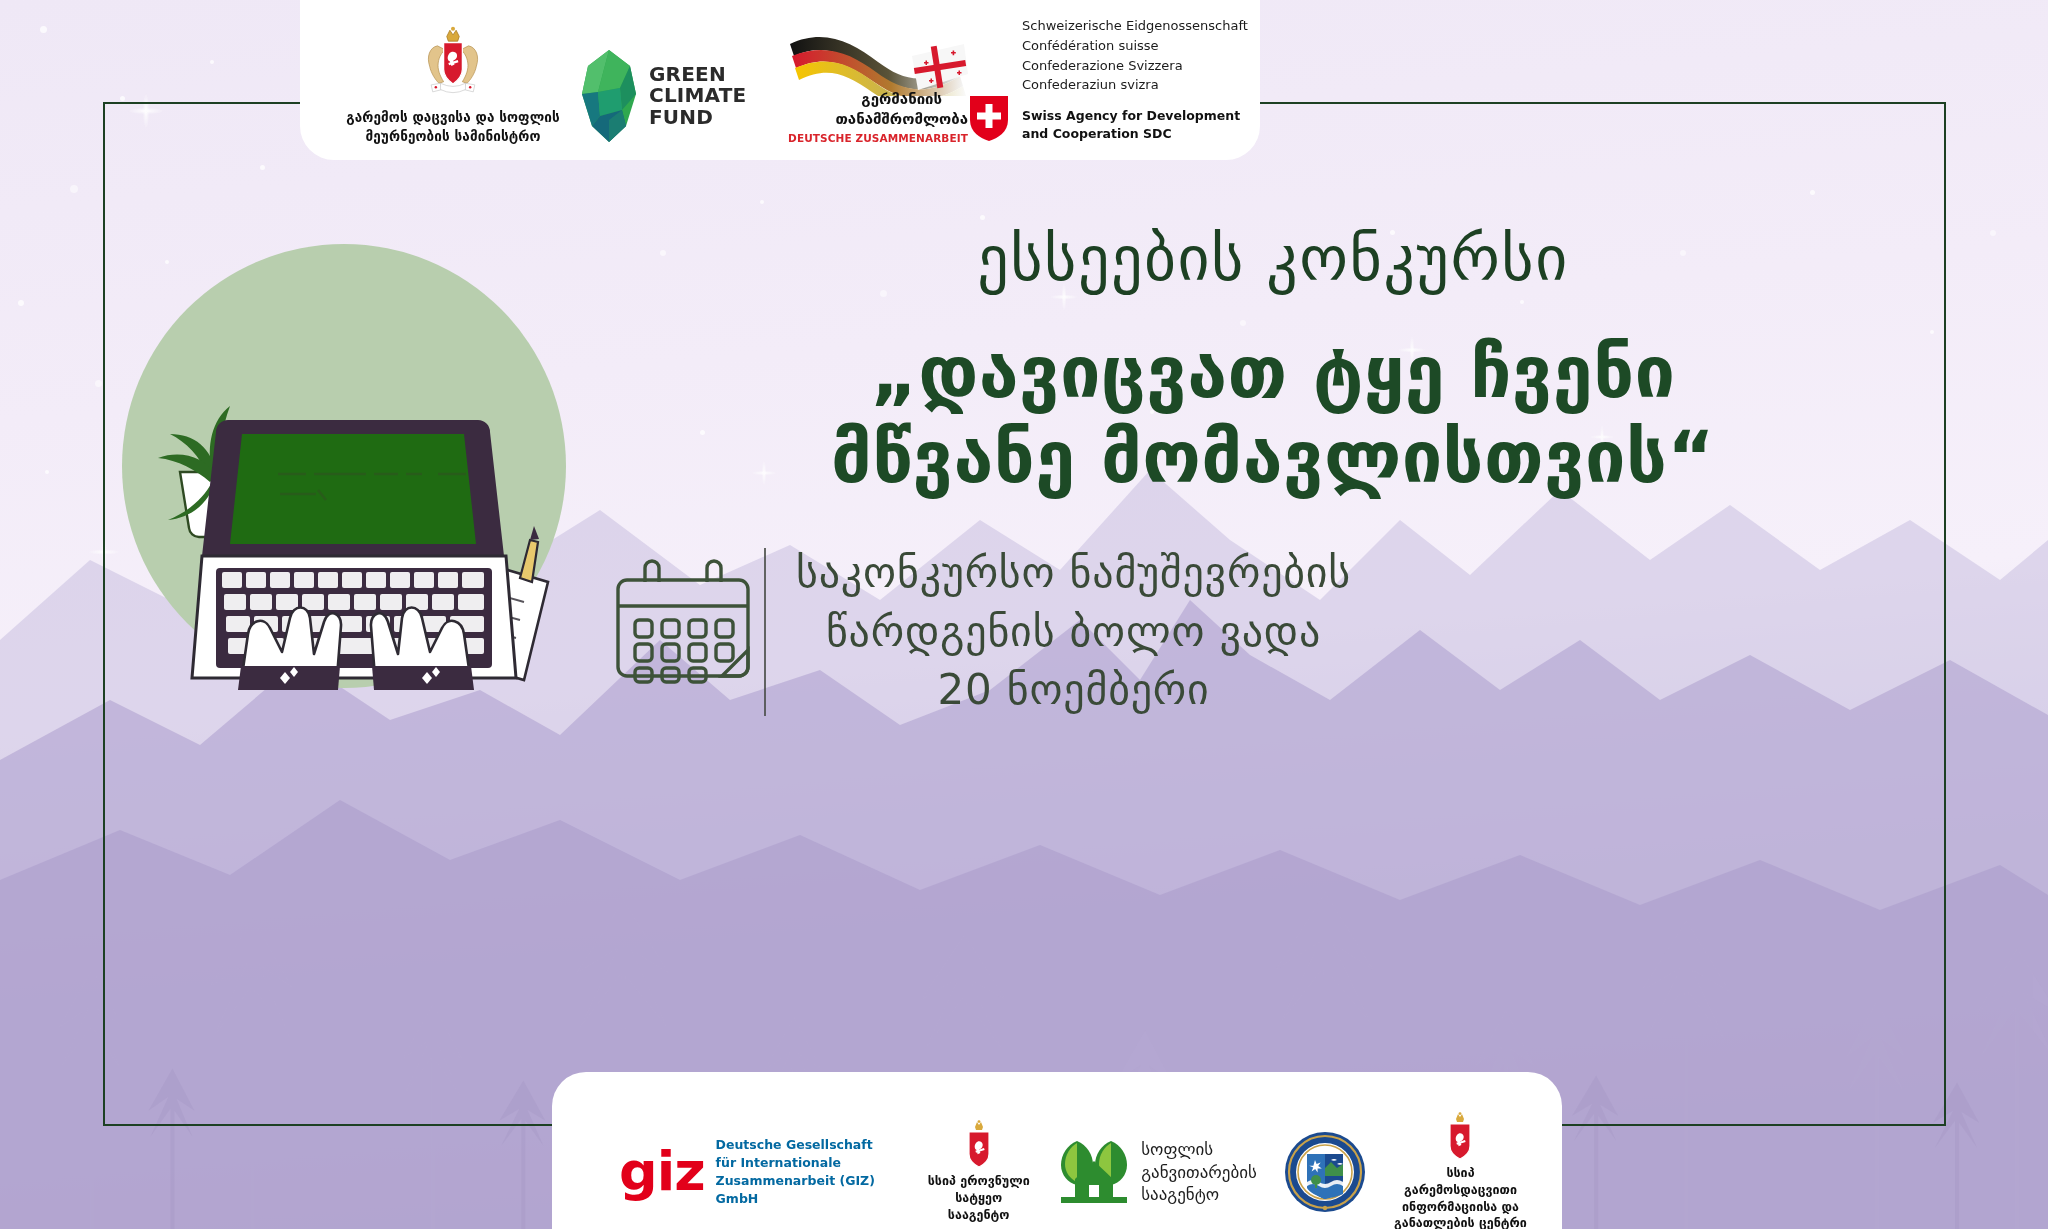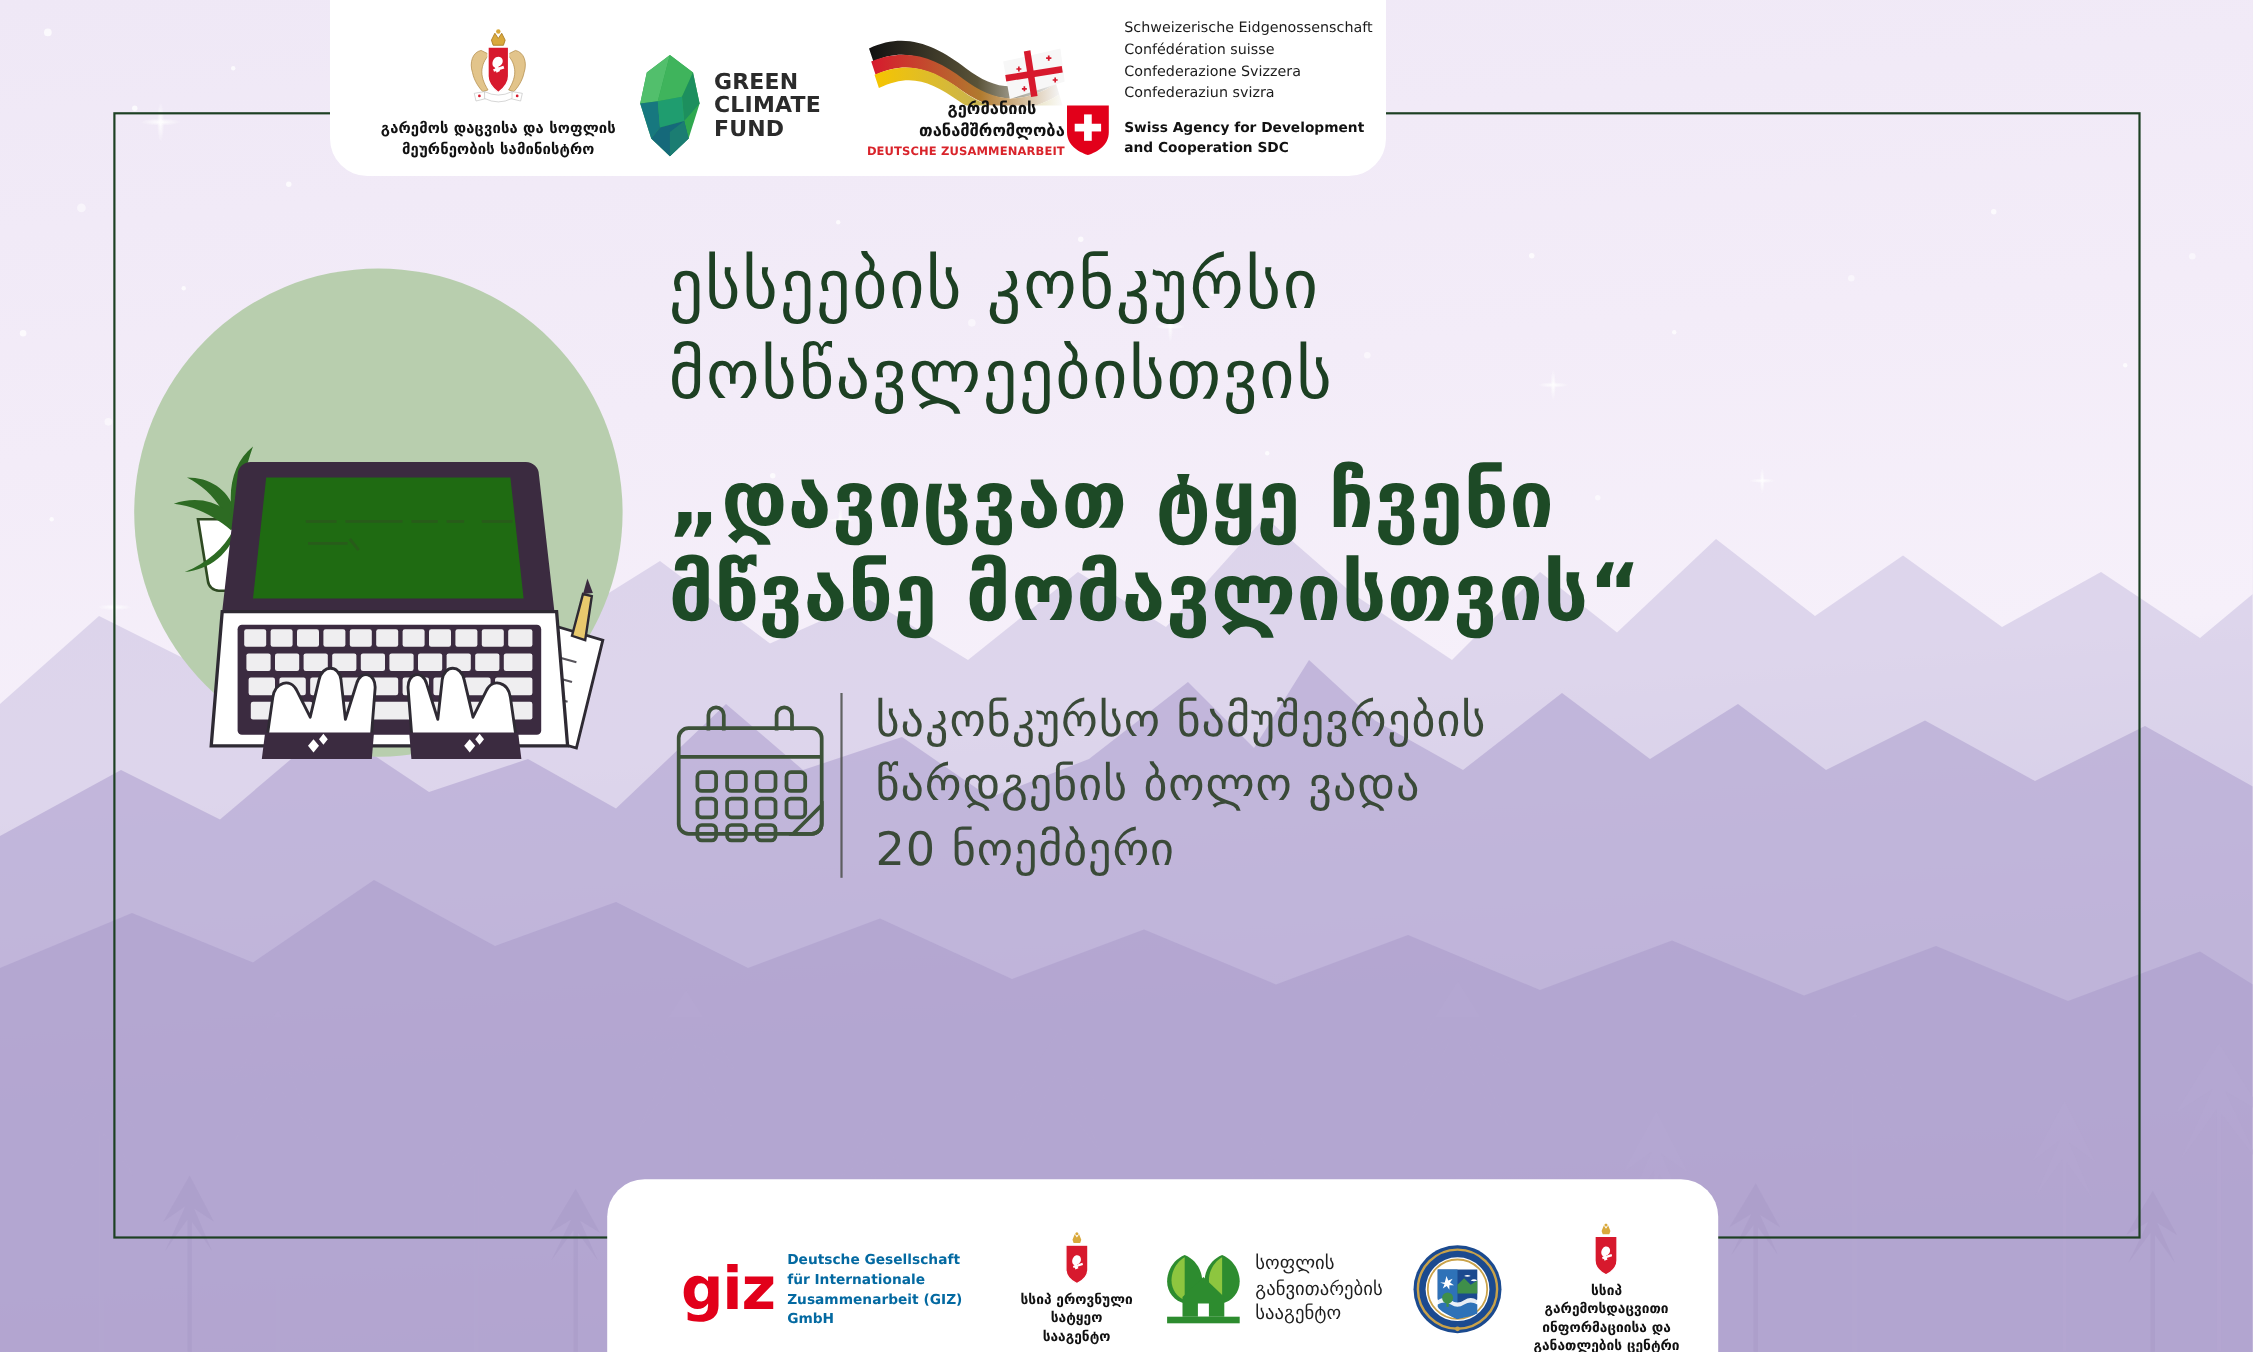--- a/index.html
+++ b/index.html
@@ -62,21 +62,21 @@
   .swiss{ display:flex; gap:12px; align-items:flex-end; padding-bottom:4px; }
   .swiss-txt{ font-size:13px; color:#1b1b1b; line-height:1.52; }
   .swiss-bold{ font-size:12.5px; font-weight:700; color:#111; line-height:1.4; margin-top:12px; }
 
   
   .illus{
     position:absolute; left:120px; top:242px; width:448px; height:448px; z-index:5;
   }
 
   
-  .content{ position:absolute; left:608px; top:218px; width:1330px; z-index:8; }
+  .content{ position:absolute; left:608px; top:218px; width:1330px; z-index:8;text-align:center; }
   .head-thin{
     font-family:"DejaVu Sans","Liberation Sans",sans-serif;
     font-size:62px; font-weight:400; color:#1d4023;
     line-height:1.32; letter-spacing:1.5px;
   }
   .title-bold{
     margin-top:30px;
     font-size:72px; font-weight:700; color:#1d4a26;
     line-height:1.18; letter-spacing:.4px;
   }
@@ -407,21 +407,20 @@
       <path d="M302 436 l5 -6 l5 6 l-5 6 Z"></path>
         <path d="M312 430 l4 -5 l4 5 l-4 5 Z"></path>
     </g>
   </g>
 </svg>
 
 <div class="content">
 
   <div class="head-thin">
     <div>ესსეების კონკურსი</div>
-    <div>მოსწავლეებისთვის</div>
   </div>
 
   <div class="title-bold">
     <div>„დავიცვათ ტყე ჩვენი</div>
     <div>მწვანე მომავლისთვის“</div>
   </div>
 
   <div class="deadline">
     <div class="cal-ico">
       <svg width="148" height="148" viewBox="0 0 148 148" fill="none" stroke="#3d5239" stroke-width="3.4">

